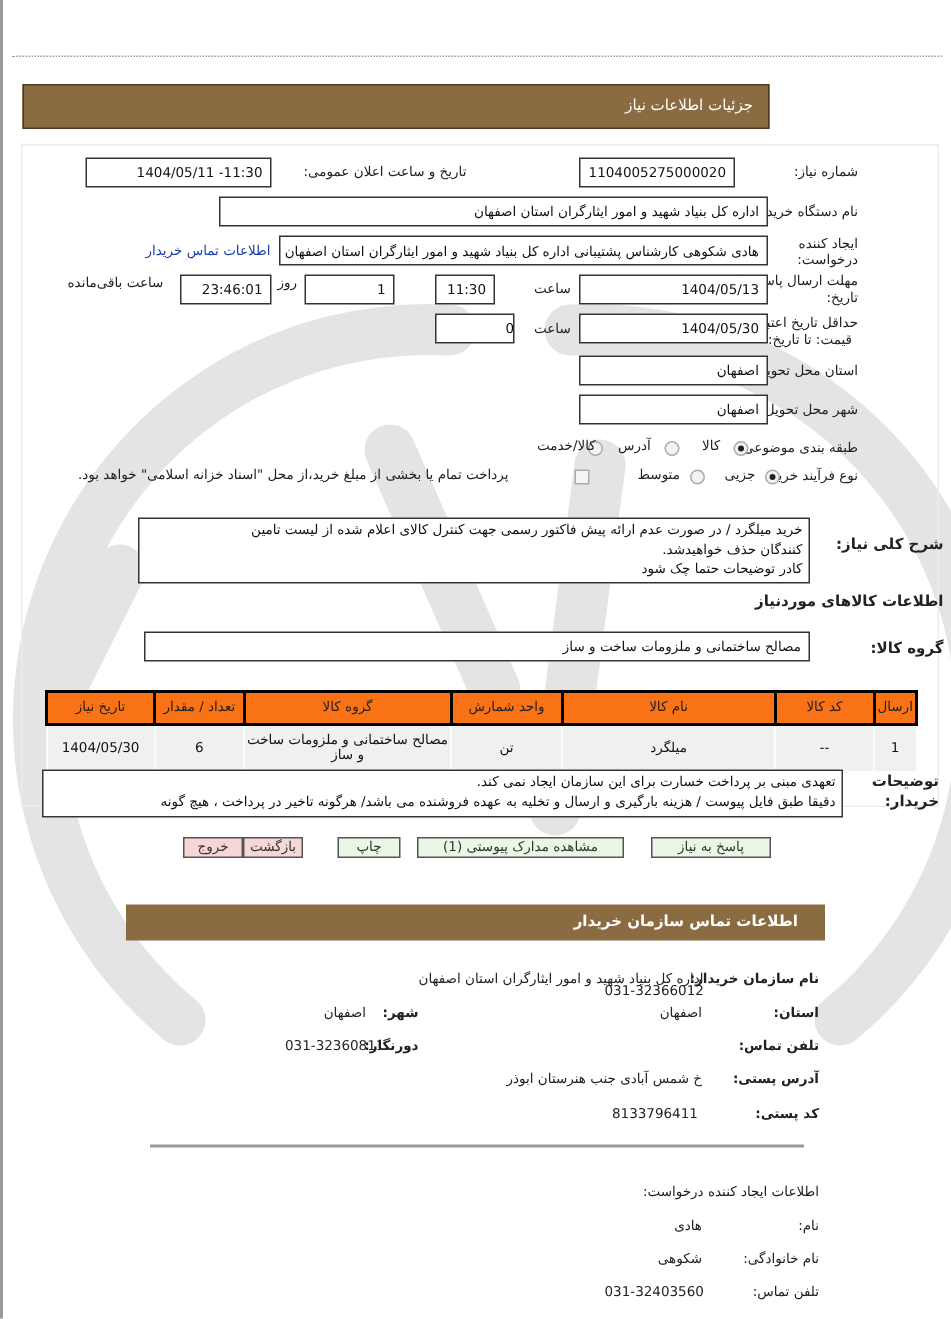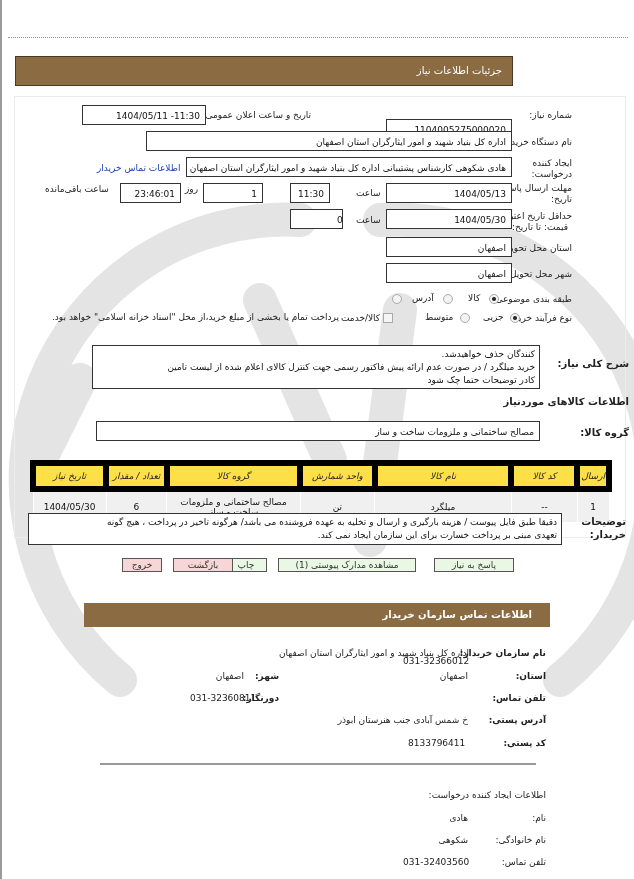--- a/index.html
+++ b/index.html
@@ -25,21 +25,21 @@
     position:absolute; border:1px solid #333; background:#fff; height:20px;
     font-size:9px; line-height:20px; padding:0 5px; box-sizing:border-box; white-space:nowrap; overflow:hidden;
   }
   .box.ltr { direction:ltr; text-align:right; }
   .radio { position:absolute; width:8px; height:8px; border-radius:50%; border:1px solid #aaa; background:#f3f3f3; }
   .radio.on::after { content:""; position:absolute; left:2px; top:2px; width:4px; height:4px; border-radius:50%; background:#222; }
   .checkbox { position:absolute; width:8px; height:8px; border:1px solid #aaa; background:#f5f5f5; }
   .link { position:absolute; color:#1a3fa8; font-size:9px; white-space:nowrap; }
   .bold { font-weight:bold; }
   table.items { position:absolute; left:30px; top:460px; width:582px; border-collapse:collapse; font-size:9px; }
-  table.items th { background:#fde047; color:#222; font-weight:normal; height:18px; border:6px solid #000000;font-style:italic; }
+  table.items th { background:#f97316; color:#222; font-weight:normal; height:18px; border:2px solid #000000; }
   table.items td { background:#f0f0f0; text-align:center; height:28px; border:1px solid #fff; }
   .btn {
     position:absolute; height:14px; font-size:9px; line-height:12px; text-align:center;
     border:1px solid #555; box-sizing:border-box; color:#333; overflow:hidden;
   }
   .btn.green { background:#eaf7e4; }
   .btn.red { background:#f6d6d6; }
   .header-bar2 {
     position:absolute; left:84px; top:603px; width:466px; height:24px; background:#8b6b42;
   }
@@ -62,23 +62,23 @@
   </g>
 </svg>
 
 <div class="header-bar">
   <span>جزئیات اطلاعات نیاز</span>
 </div>
 
 <div class="panel"></div>
 
 <div class="label" style="right:62px; top:110px;">شماره نیاز:</div>
-<div class="box ltr" style="left:386px; top:119px; width:126px;">1104005275000020</div>
+<div class="box ltr" style="left:386px; top:105px; width:104px;">1104005275000020</div>
 <div class="label" style="right:323px; top:110px;">تاریخ و ساعت اعلان عمومی:</div>
-<div class="box ltr" style="left:57px; top:105px; width:124px;margin-left:25px;">1404/05/11 -11:30</div>
+<div class="box ltr" style="left:57px; top:105px; width:124px;">1404/05/11 -11:30</div>
 
 <div class="label" style="right:62px; top:137px;">نام دستگاه خریدار:</div>
 <div class="box" style="left:146px; top:131px; width:366px;">اداره کل بنیاد شهید و امور ایثارگران استان  اصفهان</div>
 
 <div class="label" style="right:62px; top:158px;">ایجاد کننده</div>
 <div class="label" style="right:62px; top:169px;">درخواست:</div>
 <div class="box" style="left:186px; top:157px; width:326px;">هادی شکوهی کارشناس  پشتیبانی اداره کل بنیاد شهید و امور ایثارگران استان اصفهان</div>
 <div class="link" style="left:97px; top:163px;">اطلاعات تماس خریدار</div>
 
 <div class="label" style="right:62px; top:183px;">مهلت ارسال پاسخ: تا</div>
@@ -101,34 +101,34 @@
 <div class="box" style="left:386px; top:237px; width:126px;">اصفهان</div>
 <div class="label" style="right:62px; top:269px;">شهر محل تحویل:</div>
 <div class="box" style="left:386px; top:263px; width:126px;">اصفهان</div>
 
 <div class="label" style="right:62px; top:294px;">طبقه بندی موضوعی:</div>
 <div class="radio on" style="left:489px; top:294px;"></div>
 <div class="label" style="left:468px; top:293px;">کالا</div>
 <div class="radio" style="left:443px; top:294px;"></div>
 <div class="label" style="left:412px; top:293px;">آدرس</div>
 <div class="radio" style="left:392px; top:294px;"></div>
-<div class="label" style="left:341px; top:293px;margin-top:20px;">کالا/خدمت</div>
+<div class="label" style="left:358px; top:293px;">کالا/خدمت</div>
 
 <div class="label" style="right:62px; top:313px;">نوع فرآیند خرید:</div>
 <div class="radio on" style="left:510px; top:313px;"></div>
 <div class="label" style="left:483px; top:312px;">جزیی</div>
 <div class="radio" style="left:460px; top:313px;"></div>
 <div class="label" style="left:425px; top:312px;">متوسط</div>
 <div class="checkbox" style="left:383px; top:313px;"></div>
 <div class="label" style="left:52px; top:312px;">پرداخت تمام یا بخشی از مبلغ خرید،از محل "اسناد خزانه اسلامی" خواهد بود.</div>
 
 <div class="label bold" style="right:5px; top:358px; font-size:10px;">شرح کلی نیاز:</div>
 <div class="abs" style="left:92px; top:345px; width:448px; height:44px; border:1px solid #333; background:#fff; padding:2px 4px; box-sizing:border-box; font-size:9px; line-height:13px;">
+  <div>خرید میلگرد / در صورت عدم ارائه پیش فاکتور رسمی جهت کنترل کالای اعلام شده از لیست تامین</div>
   <div>کنندگان حذف خواهیدشد.</div>
-  <div>خرید میلگرد / در صورت عدم ارائه پیش فاکتور رسمی جهت کنترل کالای اعلام شده از لیست تامین</div>
   <div>کادر توضیحات حتما چک شود</div>
 </div>
 
 <div class="label bold" style="right:5px; top:396px; font-size:10px;">اطلاعات کالاهای موردنیاز</div>
 
 <div class="label bold" style="right:5px; top:427px; font-size:10px;">گروه کالا:</div>
 <div class="box" style="left:96px; top:421px; width:444px;">مصالح ساختمانی و ملزومات ساخت و ساز</div>
 
 <table class="items">
   <thead>
@@ -151,28 +151,28 @@
       <td>مصالح ساختمانی و ملزومات ساخت و ساز</td>
       <td>6</td>
       <td>1404/05/30</td>
     </tr>
   </tbody>
 </table>
 
 <div class="label bold" style="right:8px; top:516px; font-size:10px;">توضیحات</div>
 <div class="label bold" style="right:8px; top:529px; font-size:10px;">خریدار:</div>
 <div class="abs" style="left:28px; top:513px; width:534px; height:32px; border:1px solid #333; background:#fff; padding:2px 4px; box-sizing:border-box; font-size:9px; line-height:13px;">
+  <div>تعهدی مبنی بر پرداخت خسارت برای این سازمان ایجاد نمی کند.</div>
   <div>دقیقا طبق فایل پیوست / هزینه  بارگیری و ارسال و تخلیه به عهده فروشنده می باشد/ هرگونه تاخیر در پرداخت ، هیچ گونه</div>
-  <div>تعهدی مبنی بر پرداخت خسارت برای این سازمان ایجاد نمی کند.</div>
 </div>
 
 <div class="btn green" style="left:434px; top:558px; width:80px;">پاسخ به نیاز</div>
 <div class="btn green" style="left:278px; top:558px; width:138px;">مشاهده مدارک پیوستی (1)</div>
 <div class="btn green" style="left:225px; top:558px; width:42px;">چاپ</div>
-<div class="btn red" style="left:173px; top:558px; width:60px;">بازگشت</div>
+<div class="btn red" style="left:162px; top:558px; width:40px;">بازگشت</div>
 <div class="btn red" style="left:122px; top:558px; width:40px;">خروج</div>
 
 <div class="header-bar2">
   <span>اطلاعات تماس سازمان خریدار</span>
 </div>
 
 <div class="label bold" style="right:88px; top:648px;">نام سازمان خریدار:</div>
 <div class="label" style="right:165px; top:648px;">اداره کل بنیاد شهید و امور ایثارگران استان اصفهان</div>
 
 <div class="label bold" style="right:88px; top:671px;">استان:</div>

